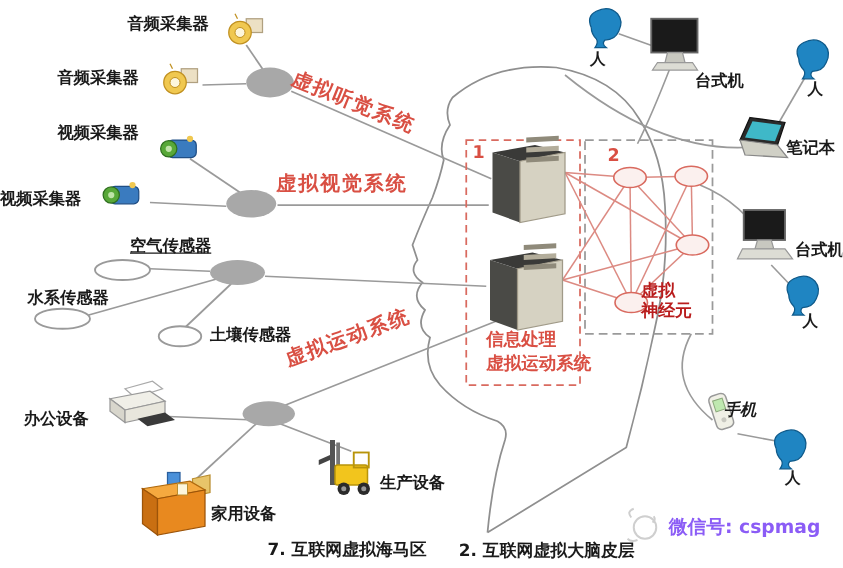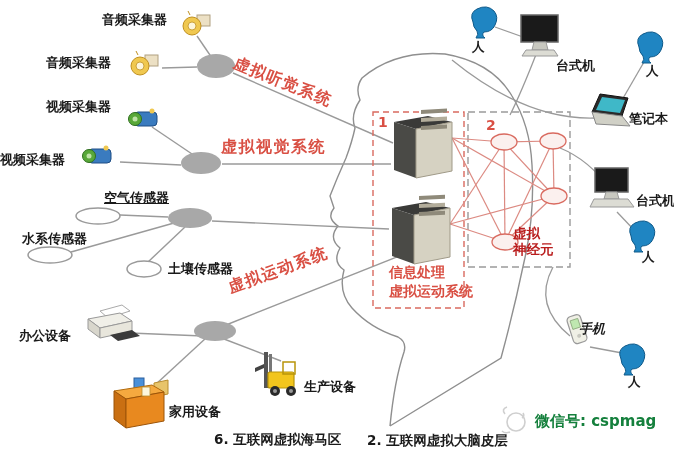--- a/index.html
+++ b/index.html
@@ -8,21 +8,21 @@
   #diagram-svg{position:absolute;left:0;top:0;}
   .lbl{position:absolute;font-size:13px;font-weight:600;color:#1a1a1a;white-space:nowrap;line-height:1.15;}
   .lbl.small{font-size:12.5px;}
   .sys{position:absolute;font-size:16px;font-weight:700;color:#d94f43;letter-spacing:1.5px;white-space:nowrap;}
   .rot-aud{transform:rotate(22deg);transform-origin:left top;}
   .rot-mot{transform:rotate(-20deg);transform-origin:left center;}
   .boxnum{position:absolute;font-size:14px;font-weight:700;color:#d94f43;}
   .two-line{position:absolute;font-size:14px;font-weight:700;color:#d94f43;line-height:19px;white-space:nowrap;}
   .neuron-lbl{position:absolute;font-size:13.5px;font-weight:700;color:#b91c1c;line-height:16px;white-space:nowrap;}
   .caption{position:absolute;font-size:13.5px;font-weight:600;color:#1a1a1a;white-space:nowrap;}
-  .watermark{position:absolute;font-size:15px;font-weight:600;color:#15803d;white-space:nowrap;}
+  .watermark{position:absolute;font-size:15px;font-weight:600;color:#8b5cf6;white-space:nowrap;}
 </style>
 </head>
 <body>
 
 <div id="stage">
 
 <svg id="diagram-svg" width="674" height="454" viewBox="0 0 674 454">
 
   <path d="M390,426 C393,395 398,370 404,352 Q407,342 398,337 Q370,328 352,308 Q338,292 344,270
            Q332,262 340,248 Q328,238 338,226 Q326,218 334,208 L330,196 Q337,178 346,158
@@ -235,18 +235,18 @@
 
 <div class="lbl" style="left:556px;top:59px;">台式机</div>
 <div class="lbl" style="left:629px;top:112px;text-align:right;">笔记本</div>
 <div class="lbl" style="left:636px;top:194px;">台式机</div>
 <div class="lbl" style="left:579px;top:322px;font-style:italic;">手机</div>
 <div class="lbl small" style="left:472px;top:40px;">人</div>
 <div class="lbl small" style="left:646px;top:64px;">人</div>
 <div class="lbl small" style="left:642px;top:250px;">人</div>
 <div class="lbl small" style="left:628px;top:375px;">人</div>
 
-<div class="caption" style="left:214px;top:431px;">6. 互联网虚拟海马区</div>
+<div class="caption" style="left:214px;top:431px;">7. 互联网虚拟海马区</div>
 <div class="caption" style="left:367px;top:432px;">2. 互联网虚拟大脑皮层</div>
 
 <div class="watermark" style="left:535px;top:412px;">微信号: cspmag</div>
 
 </div>
 
 </body></html>

